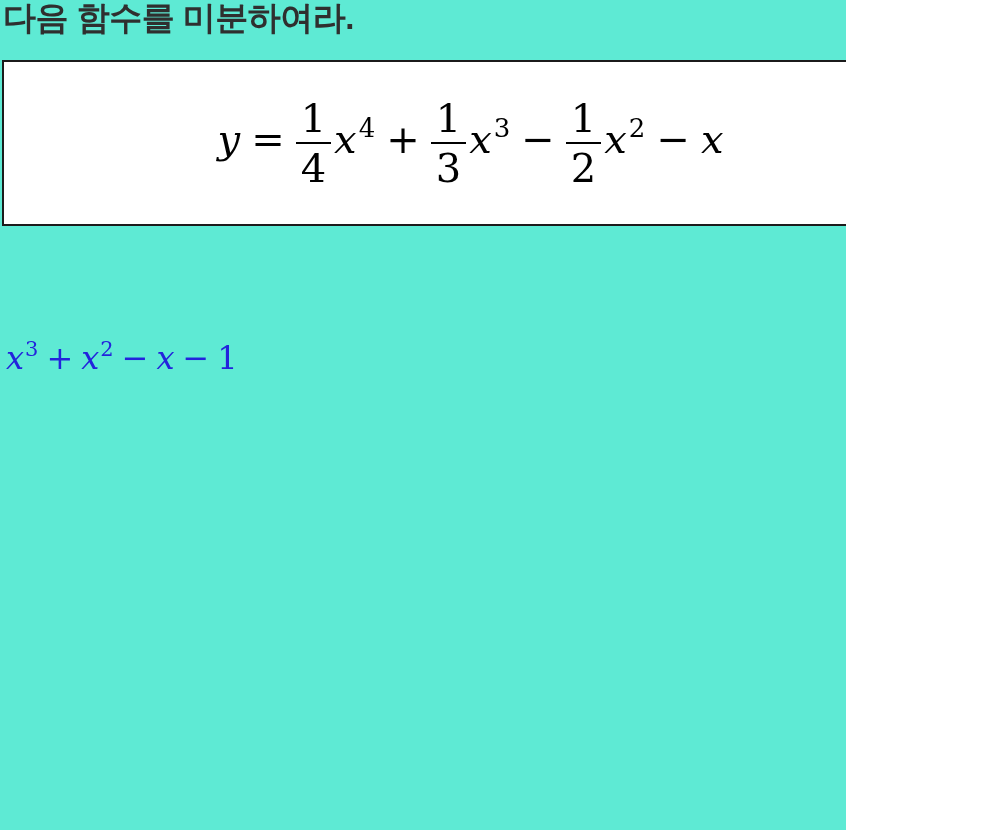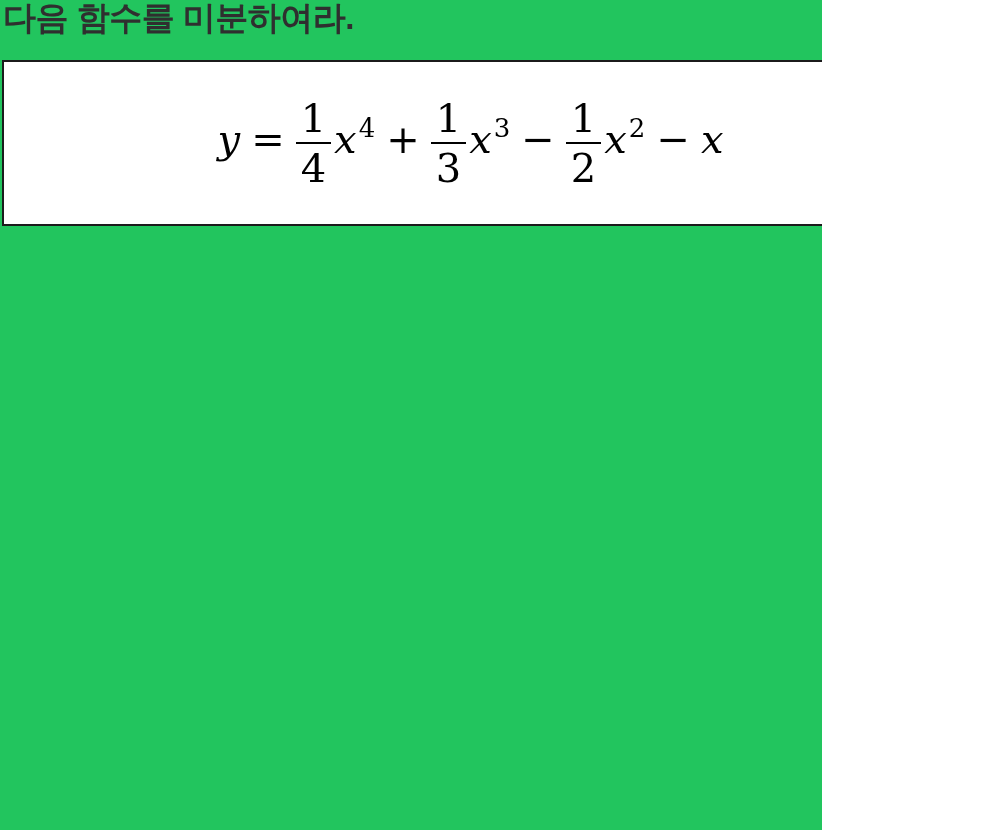--- a/index.html
+++ b/index.html
@@ -4,23 +4,24 @@
 <style>
   html, body {
     margin: 0;
     padding: 0;
     background: #ffffff;
   }
   .page {
     position: relative;
     width: 822px;
     height: 830px;
-    background: #22c55e;
+    background: #5eead4;
     overflow: hidden;
     font-family: "DejaVu Serif", serif;
+    padding-left: 24px;
   }
 
   
   .title {
     position: absolute;
     left: 3px;
     top: -4px;
     margin: 0;
     font-family: "Liberation Sans", "DejaVu Sans", sans-serif;
     font-weight: 800;
@@ -106,14 +107,17 @@
 <div class="page">
 
   <h1 class="title">다음 함수를 미분하여라.</h1>
 
   <div class="problem-box">
     <div class="equation">
       <span class="mi">y</span><span class="mo">=</span><span class="frac"><span class="num mn">1</span><span class="den mn">4</span></span><span class="pow"><span class="mi">x</span><span class="exp">4</span></span><span class="mo">+</span><span class="frac"><span class="num mn">1</span><span class="den mn">3</span></span><span class="pow"><span class="mi">x</span><span class="exp">3</span></span><span class="mo">−</span><span class="frac"><span class="num mn">1</span><span class="den mn">2</span></span><span class="pow"><span class="mi">x</span><span class="exp">2</span></span><span class="mo">−</span><span class="mi">x</span>
     </div>
   </div>
 
+  <div class="answer">
+    <span class="pow"><span class="mi">x</span><span class="exp">3</span></span><span class="mo">+</span><span class="pow"><span class="mi">x</span><span class="exp">2</span></span><span class="mo">−</span><span class="mi">x</span><span class="mo">−</span><span class="mn">1</span>
+  </div>
 
 </div>
 
 </body></html>

